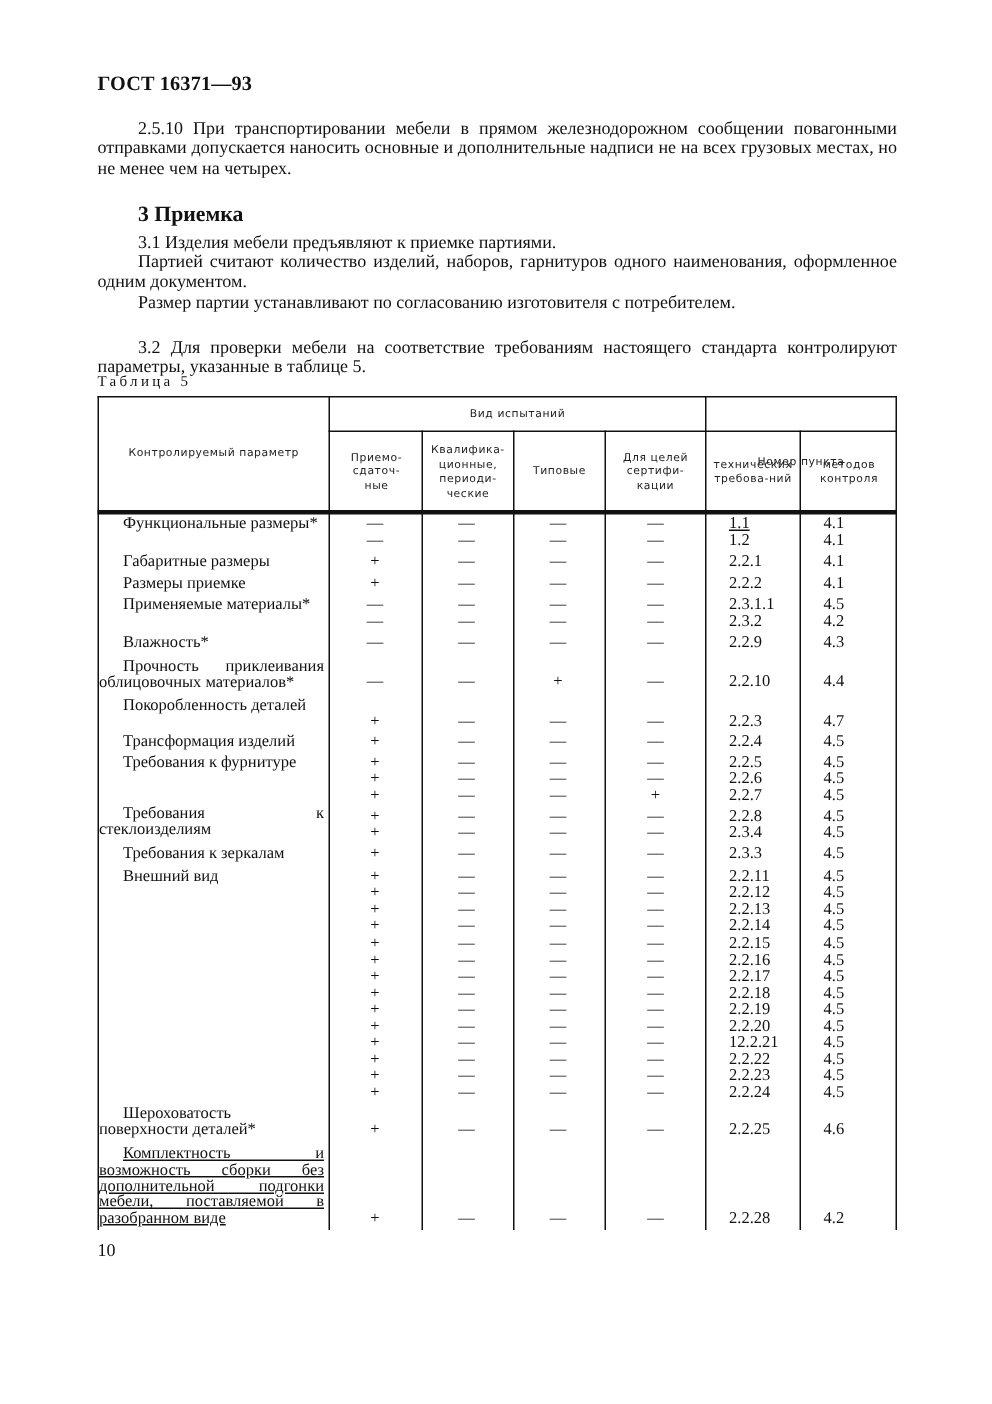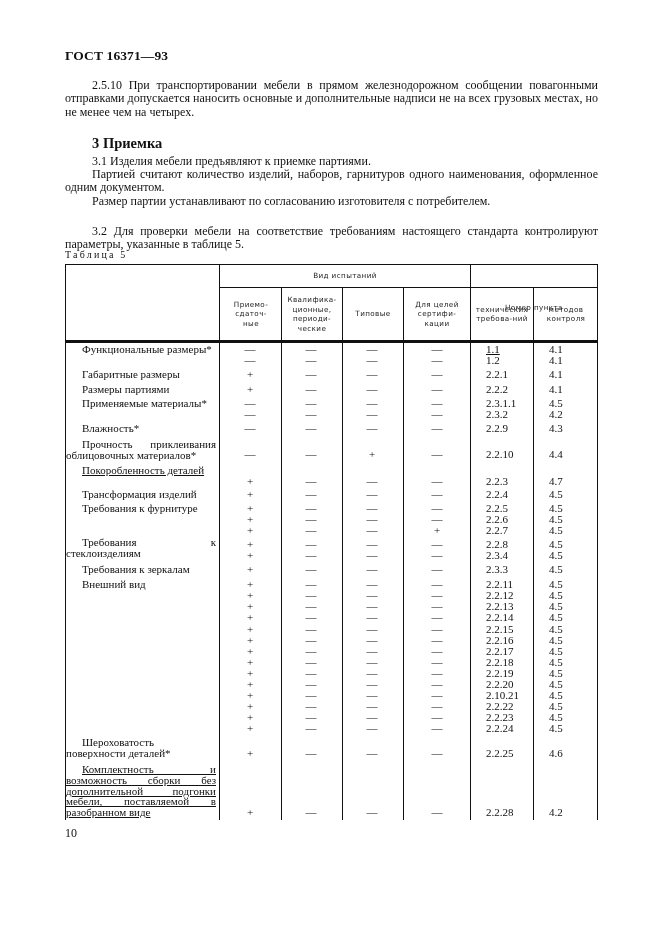--- a/index.html
+++ b/index.html
@@ -77,37 +77,38 @@
   <div class="hline" style="left:0;top:76px;width:533px;height:3px;"></div>
   <div class="vline" style="left:0;top:0;height:556px;"></div>
   <div class="vline" style="left:154px;top:0;height:556px;"></div>
   <div class="vline" style="left:216px;top:23px;height:533px;"></div>
   <div class="vline" style="left:277px;top:23px;height:533px;"></div>
   <div class="vline" style="left:338px;top:23px;height:533px;"></div>
   <div class="vline" style="left:405px;top:0;height:556px;"></div>
   <div class="vline" style="left:468px;top:23px;height:533px;"></div>
   <div class="vline" style="left:532px;top:0;height:556px;"></div>
 
+  <div class="hdr" style="left:1px;top:0;width:153px;height:76px;">Контролируемый параметр</div>
   <div class="hdr" style="left:155px;top:0;width:250px;height:23px;">Вид испытаний</div>
   <div class="hdr" style="left:406px;top:0;width:126px;height:23px;margin-top:32px;">Номер пункта</div>
   <div class="hdr" style="left:163px;top:24px;width:46px;height:52px;">Приемо-сдаточ-ные</div>
   <div class="hdr" style="left:218px;top:24px;width:58px;height:52px;">Квалифика-ционные, периоди-ческие</div>
   <div class="hdr" style="left:278px;top:24px;width:60px;height:52px;">Типовые</div>
   <div class="hdr" style="left:342px;top:24px;width:60px;height:52px;">Для целей сертифи-кации</div>
   <div class="hdr" style="left:407px;top:24px;width:60px;height:52px;">техничес­ких требова-ний</div>
   <div class="hdr" style="left:470px;top:24px;width:62px;height:52px;">методов контроля</div>
 
   <div id="param-host">
       <div class="param" style="top: 80px;"><span class="indent"></span><span>Функциональные размеры*</span></div>
       <div class="param" style="top: 105px;"><span class="indent"></span><span>Габаритные размеры</span></div>
-      <div class="param" style="top: 120px;"><span class="indent"></span><span>Размеры партиями</span></div>
+      <div class="param" style="top: 120px;"><span class="indent"></span><span>Размеры приемке</span></div>
       <div class="param" style="top: 134px;"><span class="indent"></span><span>Применяемые материалы*</span></div>
       <div class="param" style="top: 159px;"><span class="indent"></span><span>Влажность*</span></div>
       <div class="param" style="top: 175px;"><span class="indent"></span><span>Прочность приклеивания облицовочных материалов*</span></div>
-      <div class="param" style="top: 201px; text-decoration: underline;"><span class="indent"></span><span>Покоробленность деталей</span></div>
+      <div class="param" style="top: 201px;"><span class="indent"></span><span>Покоробленность деталей</span></div>
       <div class="param" style="top: 225px;"><span class="indent"></span><span>Трансформация изделий</span></div>
       <div class="param" style="top: 239px;"><span class="indent"></span><span>Требования к фурнитуре</span></div>
       <div class="param" style="top: 273px;"><span class="indent"></span><span>Требования к стеклоизделиям</span></div>
       <div class="param" style="top: 300px;"><span class="indent"></span><span>Требования к зеркалам</span></div>
       <div class="param" style="top: 315px;"><span class="indent"></span><span>Внешний вид</span></div>
       <div class="param" style="top: 473px;"><span class="indent"></span><span>Шероховатость поверхности деталей*</span></div>
       <div class="param" style="top: 500px; text-decoration: underline;"><span class="indent"></span><span>Комплектность и возможность сборки без дополнительной подгонки мебели, поставляемой в разобранном виде</span></div>
     </div>
   <div id="row-host">
       <div>
@@ -316,21 +317,21 @@
         <div class="cell mark" style="left: 297px; top: 415px;">—</div>
         <div class="cell mark" style="left: 362px; top: 415px;">—</div>
         <div class="cell num" style="left: 421px; top: 415px;">2.2.20</div>
         <div class="cell num" style="left: 484px; top: 415px;">4.5</div>
       </div>
       <div>
         <div class="cell mark" style="left: 175px; top: 426px;">+</div>
         <div class="cell mark" style="left: 236px; top: 426px;">—</div>
         <div class="cell mark" style="left: 297px; top: 426px;">—</div>
         <div class="cell mark" style="left: 362px; top: 426px;">—</div>
-        <div class="cell num" style="left: 421px; top: 426px;">2.10.21</div>
+        <div class="cell num" style="left: 421px; top: 426px;">12.2.21</div>
         <div class="cell num" style="left: 484px; top: 426px;">4.5</div>
       </div>
       <div>
         <div class="cell mark" style="left: 175px; top: 437px;">+</div>
         <div class="cell mark" style="left: 236px; top: 437px;">—</div>
         <div class="cell mark" style="left: 297px; top: 437px;">—</div>
         <div class="cell mark" style="left: 362px; top: 437px;">—</div>
         <div class="cell num" style="left: 421px; top: 437px;">2.2.22</div>
         <div class="cell num" style="left: 484px; top: 437px;">4.5</div>
       </div>

